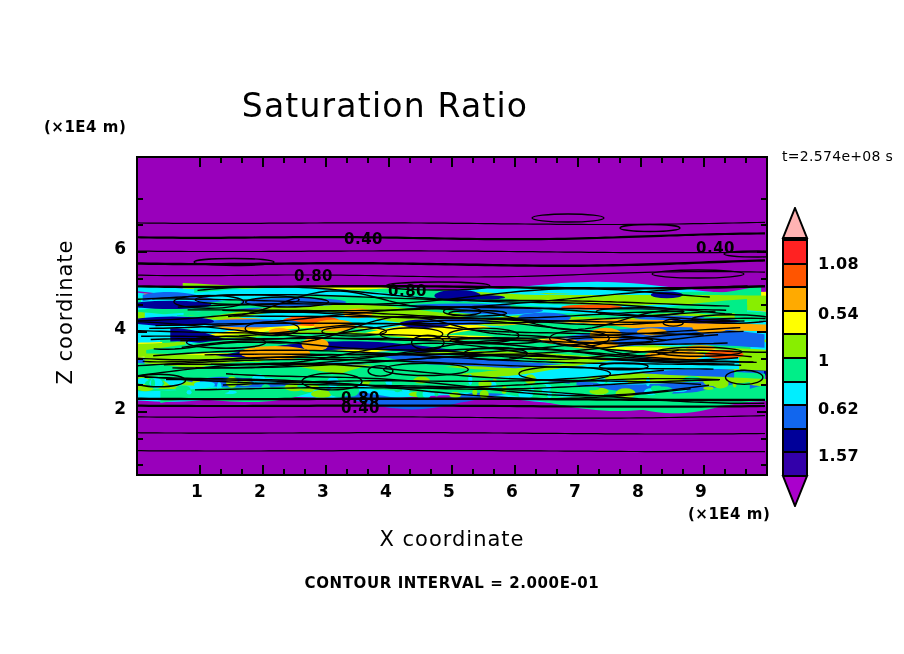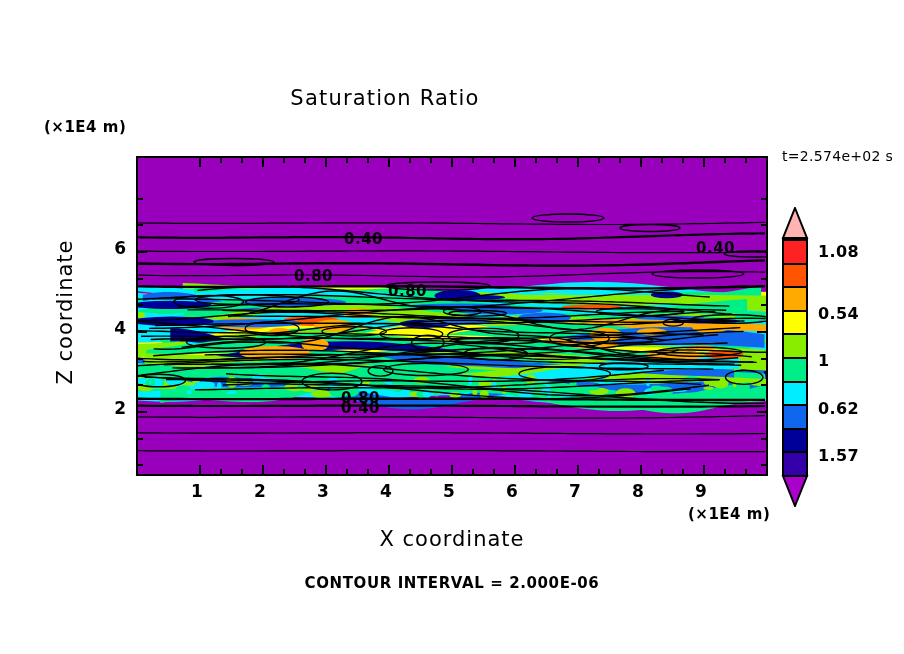--- a/index.html
+++ b/index.html
@@ -12,21 +12,21 @@
     overflow: hidden;
     font-family: "DejaVu Sans", sans-serif;
     color: #000000;
   }
   .abs { position: absolute; }
 
   
   #plot-title {
     left: 0; top: 86px; width: 770px;
     text-align: center;
-    font-size: 21px;
+    font-size: 33px;
     letter-spacing: 1.2px;
     font-weight: 400;
     white-space: nowrap;
   }
 
   
   #y-units {
     left: 44px; top: 118px;
     font-size: 15px; font-weight: bold;
     letter-spacing: 0.5px;
@@ -166,21 +166,21 @@
     margin-top: -10px;
   }
 </style>
 </head>
 <body>
 
 <div class="abs" id="plot-title">Saturation Ratio</div>
 
 <div class="abs" id="y-units">(×1E4 m)</div>
 <div class="abs" id="x-units">(×1E4 m)</div>
-<div class="abs" id="time-stamp">t=2.574e+02 s</div>
+<div class="abs" id="time-stamp">t=2.574e+08 s</div>
 
 <div class="abs" id="plot-frame">
   <svg id="contour-canvas" viewBox="0 0 628 316" preserveAspectRatio="none">
     <defs>
       <clipPath id="fieldclip">
           <rect x="0" y="0" width="628" height="316"></rect>
         </clipPath>
     </defs>
     <g clip-path="url(#fieldclip)">
       <rect x="0" y="0" width="628" height="316" fill="#9900bb"></rect>
@@ -544,21 +544,21 @@
 <div class="abs xlabel" style="left:638px">8</div>
 <div class="abs xlabel" style="left:701px">9</div>
 
 <div class="abs ylabel" style="top:409px">2</div>
 <div class="abs ylabel" style="top:329px">4</div>
 <div class="abs ylabel" style="top:249px">6</div>
 
 <div class="abs" id="x-axis-title">X coordinate</div>
 <div class="abs" id="y-axis-title">Z coordinate</div>
 
-<div class="abs" id="contour-interval">CONTOUR INTERVAL = 2.000E-06</div>
+<div class="abs" id="contour-interval">CONTOUR INTERVAL = 2.000E-01</div>
 
 <div class="abs" id="colorbar-group">
   <svg class="cb-cap" id="cb-cap-top" viewBox="0 0 28 32" preserveAspectRatio="none">
     <polygon id="cap-top-poly" points="14,1 26,31 2,31" stroke="#000" stroke-width="2" fill="#ffb3b3"></polygon>
   </svg>
   <div id="cb-body">
       <div class="cb-band" style="background: rgb(255, 34, 34); height: 23.6px;"></div>
       <div class="cb-band" style="background: rgb(255, 85, 0); height: 23.6px;"></div>
       <div class="cb-band" style="background: rgb(255, 170, 0); height: 23.6px;"></div>
       <div class="cb-band" style="background: rgb(255, 255, 0); height: 23.6px;"></div>
@@ -567,17 +567,17 @@
       <div class="cb-band" style="background: rgb(0, 238, 255); height: 23.6px;"></div>
       <div class="cb-band" style="background: rgb(17, 102, 238); height: 23.6px;"></div>
       <div class="cb-band" style="background: rgb(0, 0, 153); height: 23.6px;"></div>
       <div class="cb-band" style="background: rgb(51, 0, 170); height: 23.6px;"></div>
     </div>
   <svg class="cb-cap" id="cb-cap-bottom" viewBox="0 0 28 32" preserveAspectRatio="none">
     <polygon id="cap-bot-poly" points="14,31 26,1 2,1" stroke="#000" stroke-width="2" fill="#aa00cc"></polygon>
   </svg>
 </div>
 
-<div class="abs cb-label" style="top:252px">1.08</div>
+<div class="abs cb-label" style="top:264px">1.08</div>
 <div class="abs cb-label" style="top:314px">0.54</div>
 <div class="abs cb-label" style="top:361px">1</div>
 <div class="abs cb-label" style="top:409px">0.62</div>
 <div class="abs cb-label" style="top:456px">1.57</div>
 
 </body></html>

